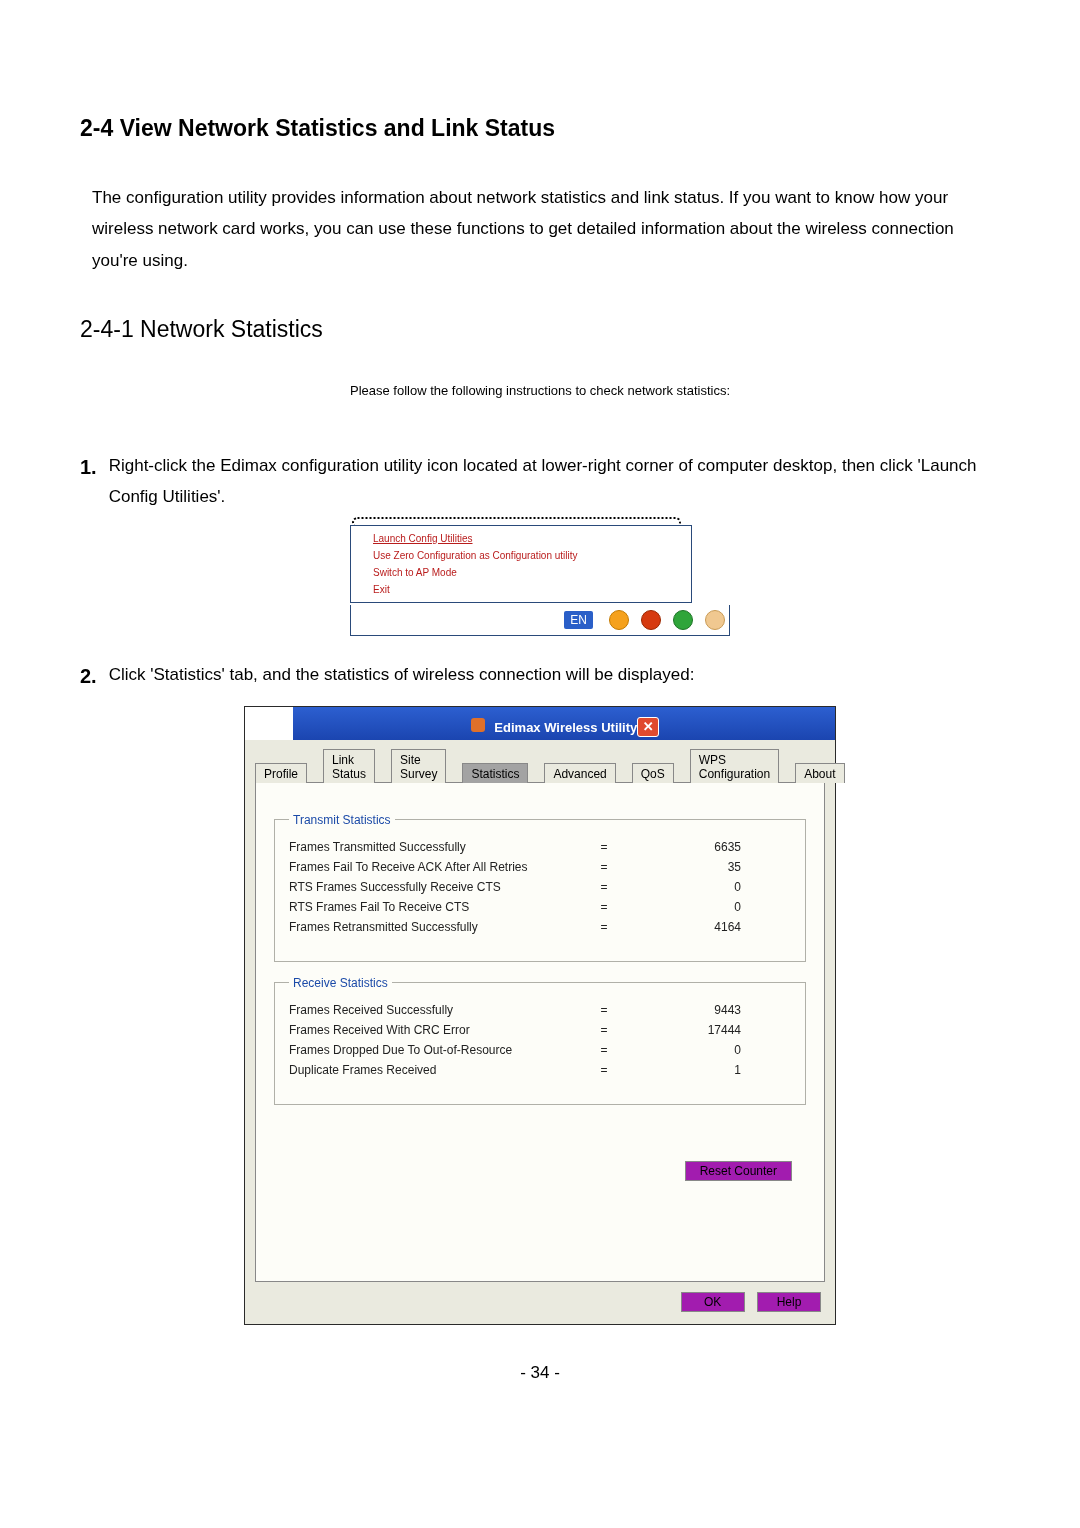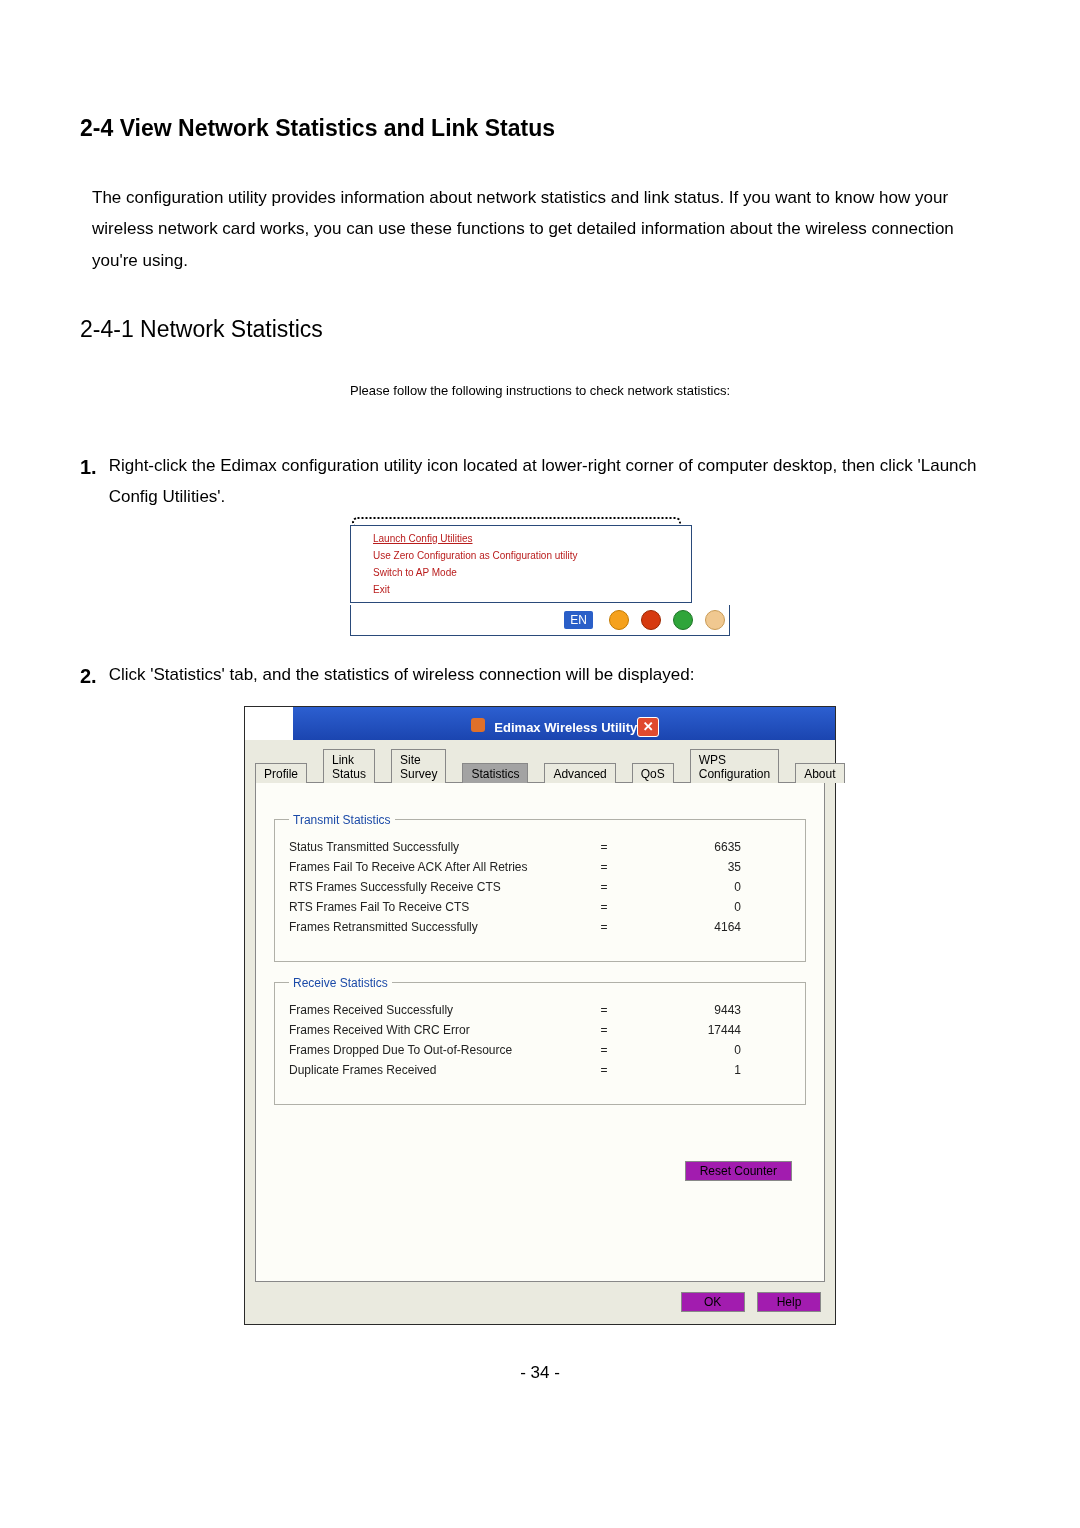--- a/index.html
+++ b/index.html
@@ -281,21 +281,21 @@
         <div class="tab">Advanced</div>
         <div class="tab">QoS</div>
         <div class="tab">WPS Configuration</div>
         <div class="tab">About</div>
       </div>
       <div class="tabbody">
 
         <fieldset class="stats">
           <legend class="glabel">Transmit Statistics</legend>
           <div class="statrow">
-            <span class="label">Status Transmitted Successfully</span>
+            <span class="label">Frames Transmitted Successfully</span>
             <span class="eq">=</span>
             <span class="val">6635</span>
           </div>
           <div class="statrow">
             <span class="label">Frames Fail To Receive ACK After All Retries</span>
             <span class="eq">=</span>
             <span class="val">35</span>
           </div>
           <div class="statrow">
             <span class="label">RTS Frames Successfully Receive CTS</span>

